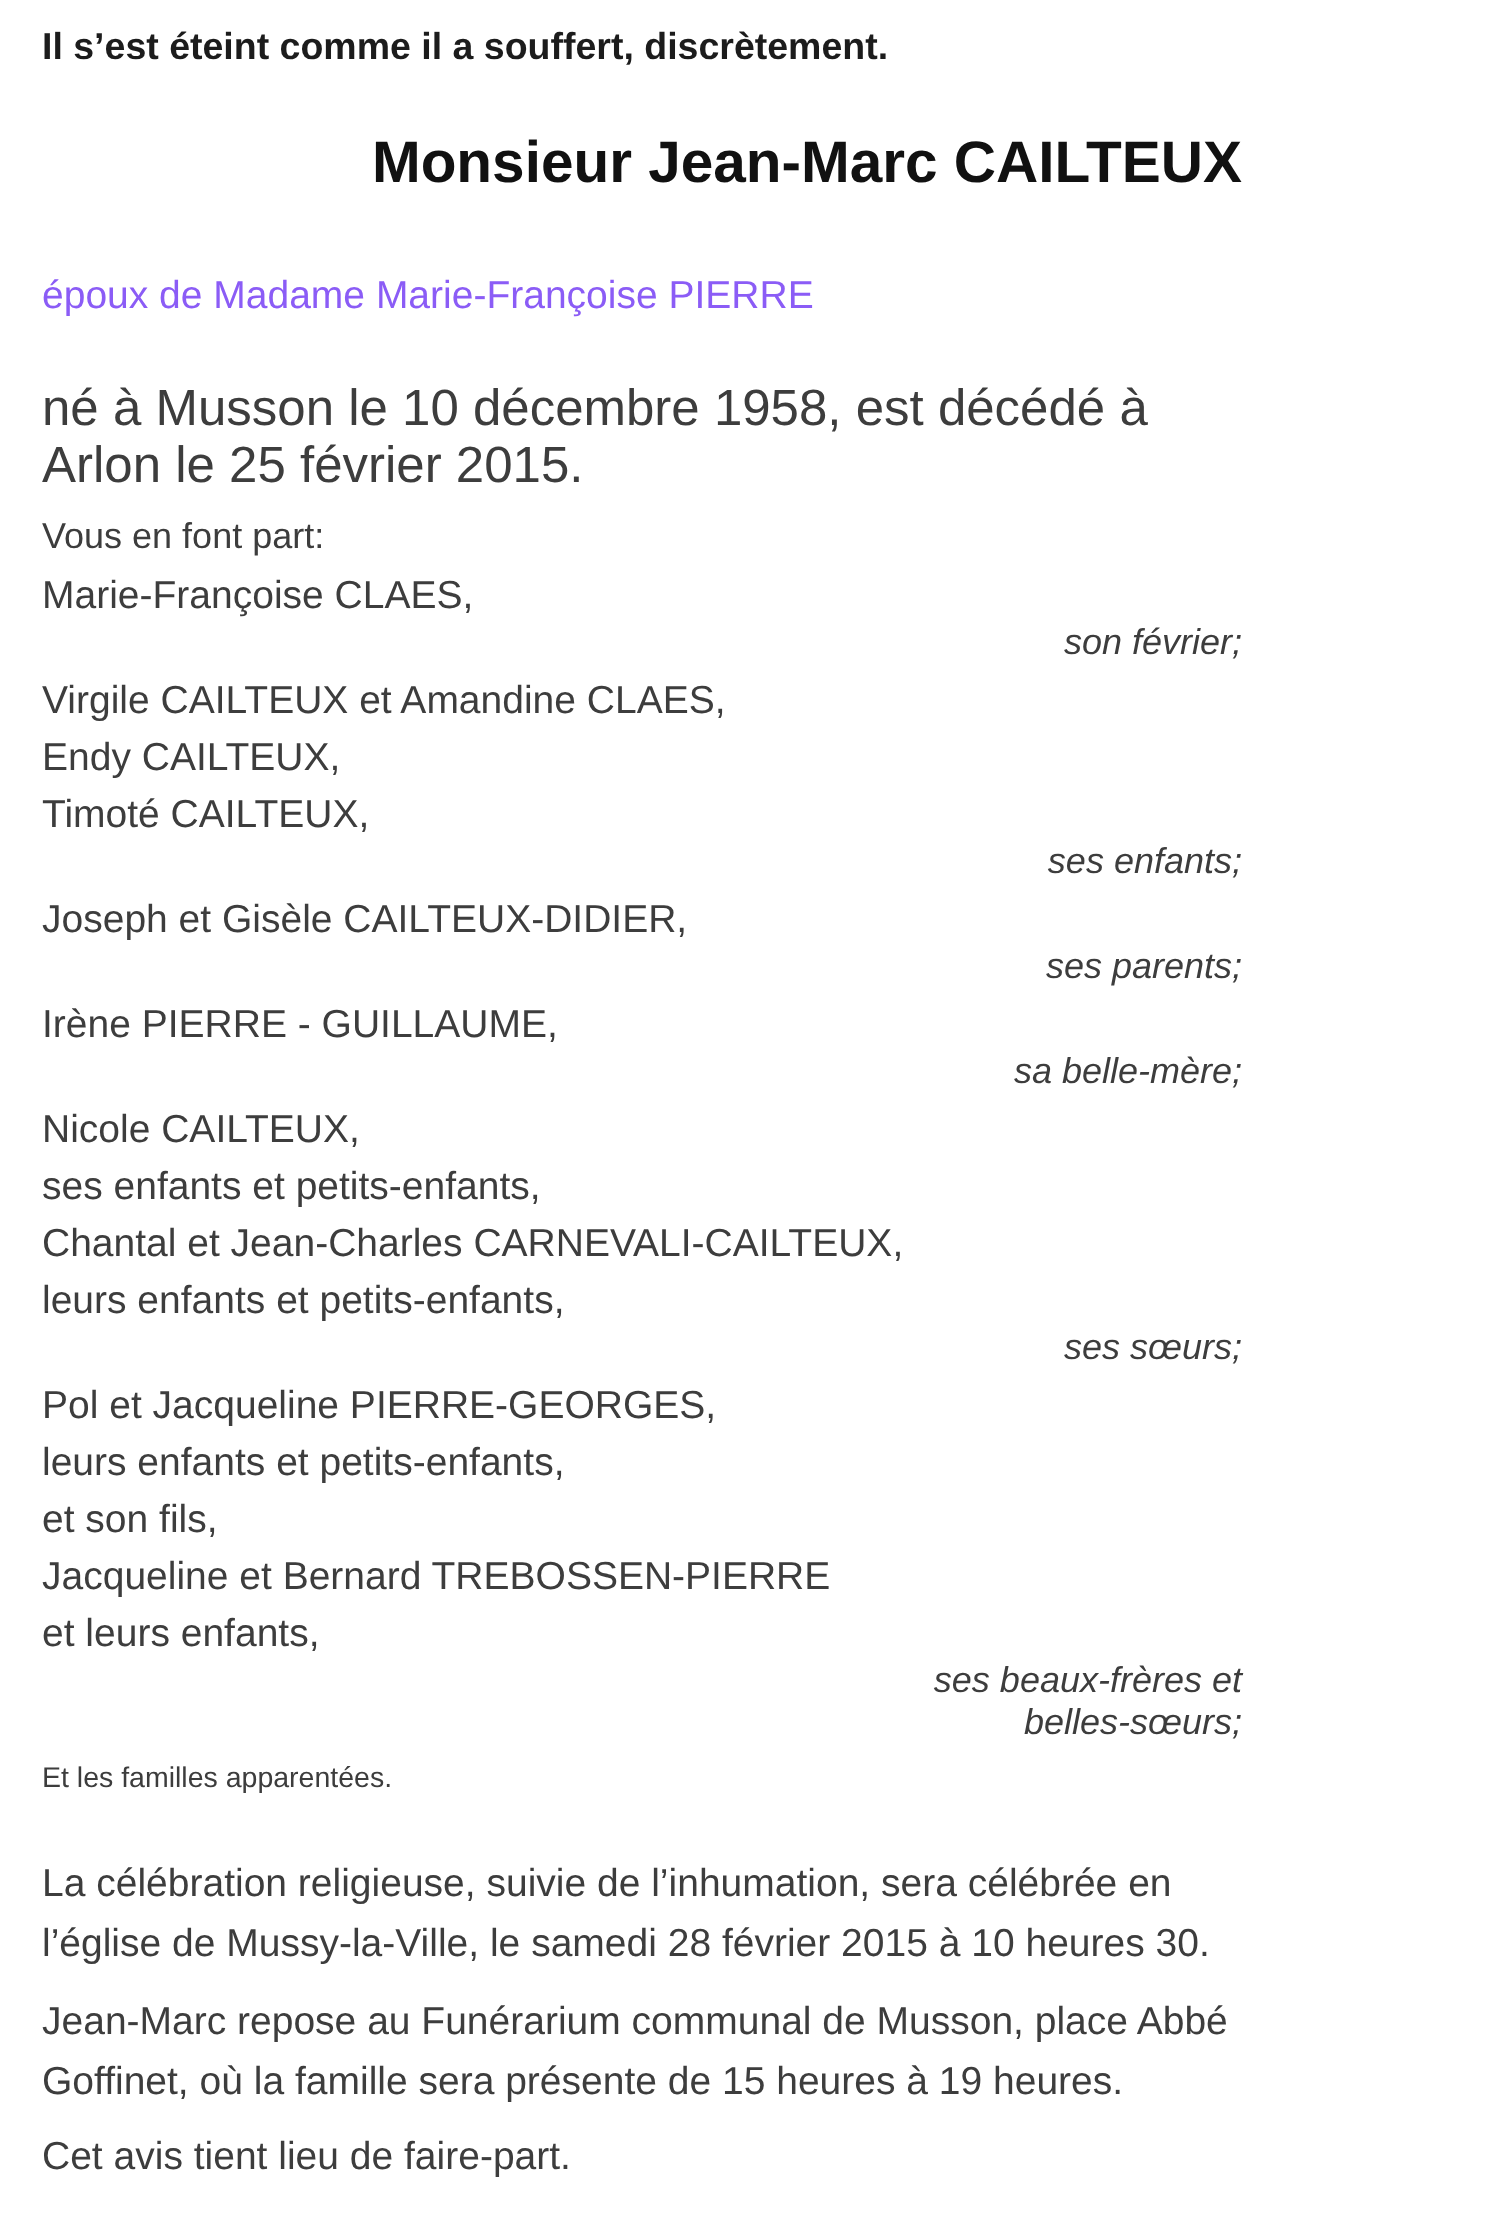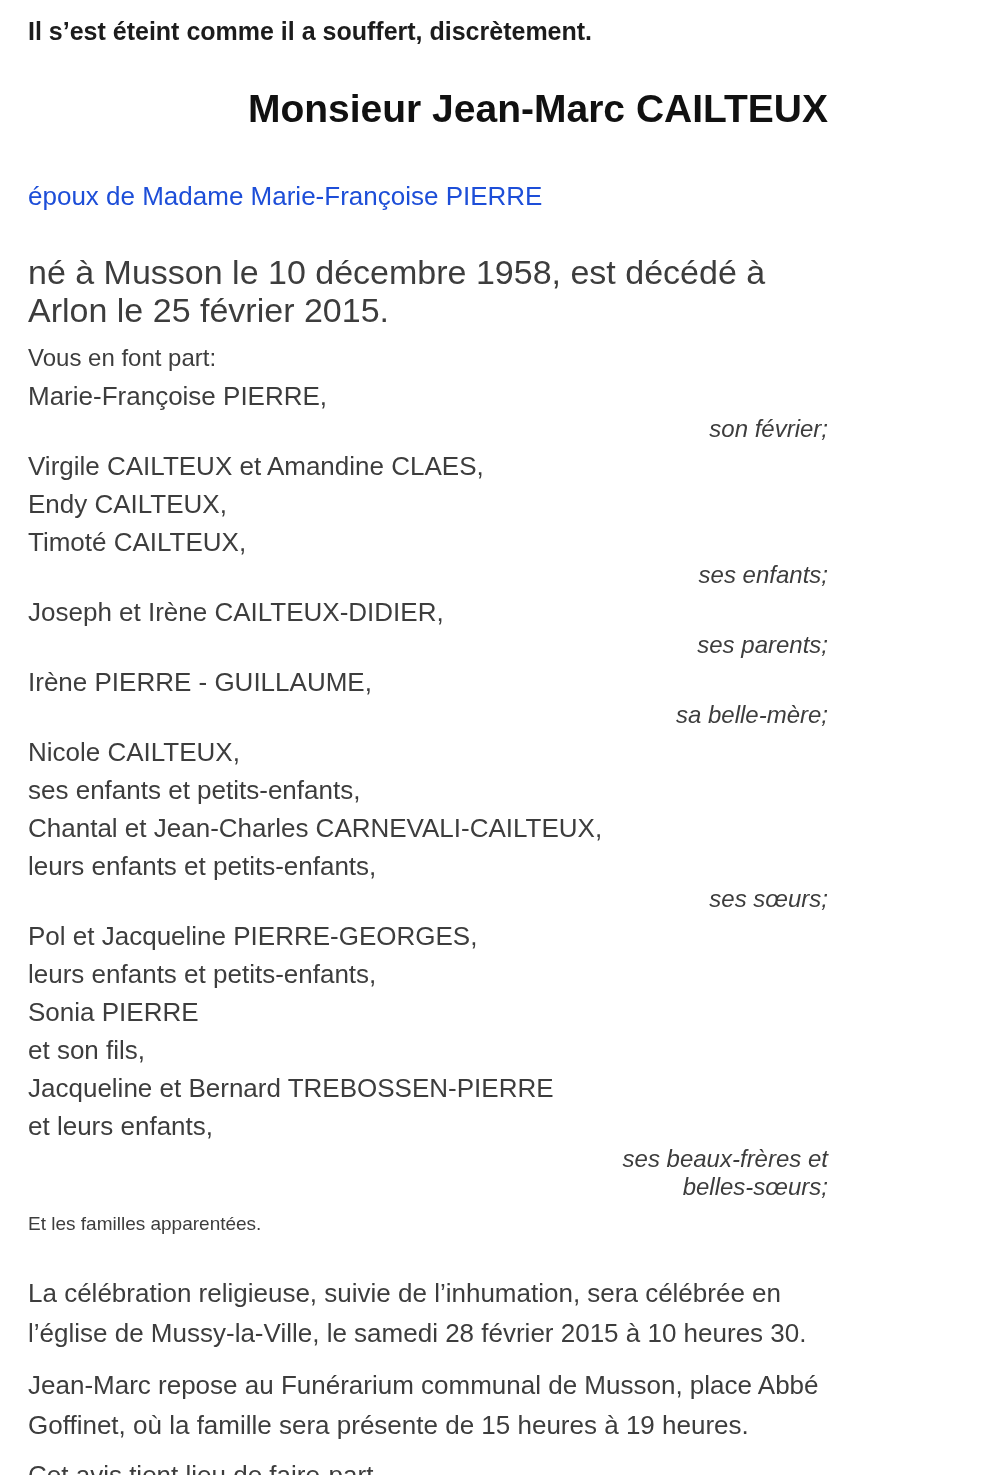--- a/index.html
+++ b/index.html
@@ -31,21 +31,21 @@
     margin: 37px 0 0;
     font-size: 39px;
     font-weight: 700;
     color: #111111;
     line-height: 48px;
     text-align: right;
   }
   .spouse-line {
     margin: 44px 0 0;
     font-size: 26px;
-    color: #1d4ed8;
+    color: #8b5cf6;
     line-height: 38px;
   }
   .life-dates {
     margin: 38px 0 0;
     font-size: 34px;
     line-height: 38px;
   }
   .announce {
     margin: 10px 0 0;
     font-size: 24px;
@@ -93,53 +93,52 @@
 
   <p class="spouse-line">époux de Madame Marie-Françoise PIERRE</p>
 
   <p class="life-dates">né à Musson le 10 décembre 1958, est décédé à Arlon le 25 février 2015.</p>
 
   <p class="announce">Vous en font part:</p>
 
   <section class="family">
 
     <div class="group">
-      <p class="member">Marie-Françoise PIERRE,</p>
+      <p class="member">Marie-Françoise CLAES,</p>
       <p class="relation">son février;</p>
     </div>
 
     <div class="group">
       <p class="member">Virgile CAILTEUX et Amandine CLAES,</p>
       <p class="member">Endy CAILTEUX,</p>
       <p class="member">Timoté CAILTEUX,</p>
       <p class="relation">ses enfants;</p>
     </div>
 
     <div class="group">
-      <p class="member">Joseph et Irène CAILTEUX-DIDIER,</p>
+      <p class="member">Joseph et Gisèle CAILTEUX-DIDIER,</p>
       <p class="relation">ses parents;</p>
     </div>
 
     <div class="group">
       <p class="member">Irène PIERRE - GUILLAUME,</p>
       <p class="relation">sa belle-mère;</p>
     </div>
 
     <div class="group">
       <p class="member">Nicole CAILTEUX,</p>
       <p class="member">ses enfants et petits-enfants,</p>
       <p class="member">Chantal et Jean-Charles CARNEVALI-CAILTEUX,</p>
       <p class="member">leurs enfants et petits-enfants,</p>
       <p class="relation">ses sœurs;</p>
     </div>
 
     <div class="group">
       <p class="member">Pol et Jacqueline PIERRE-GEORGES,</p>
       <p class="member">leurs enfants et petits-enfants,</p>
-      <p class="member">Sonia PIERRE</p>
       <p class="member">et son fils,</p>
       <p class="member">Jacqueline et Bernard TREBOSSEN-PIERRE</p>
       <p class="member">et leurs enfants,</p>
       <p class="relation"><span>ses beaux-frères et</span><br><span>belles-sœurs;</span></p>
     </div>
 
   </section>
 
   <p class="families-line">Et les familles apparentées.</p>
 

